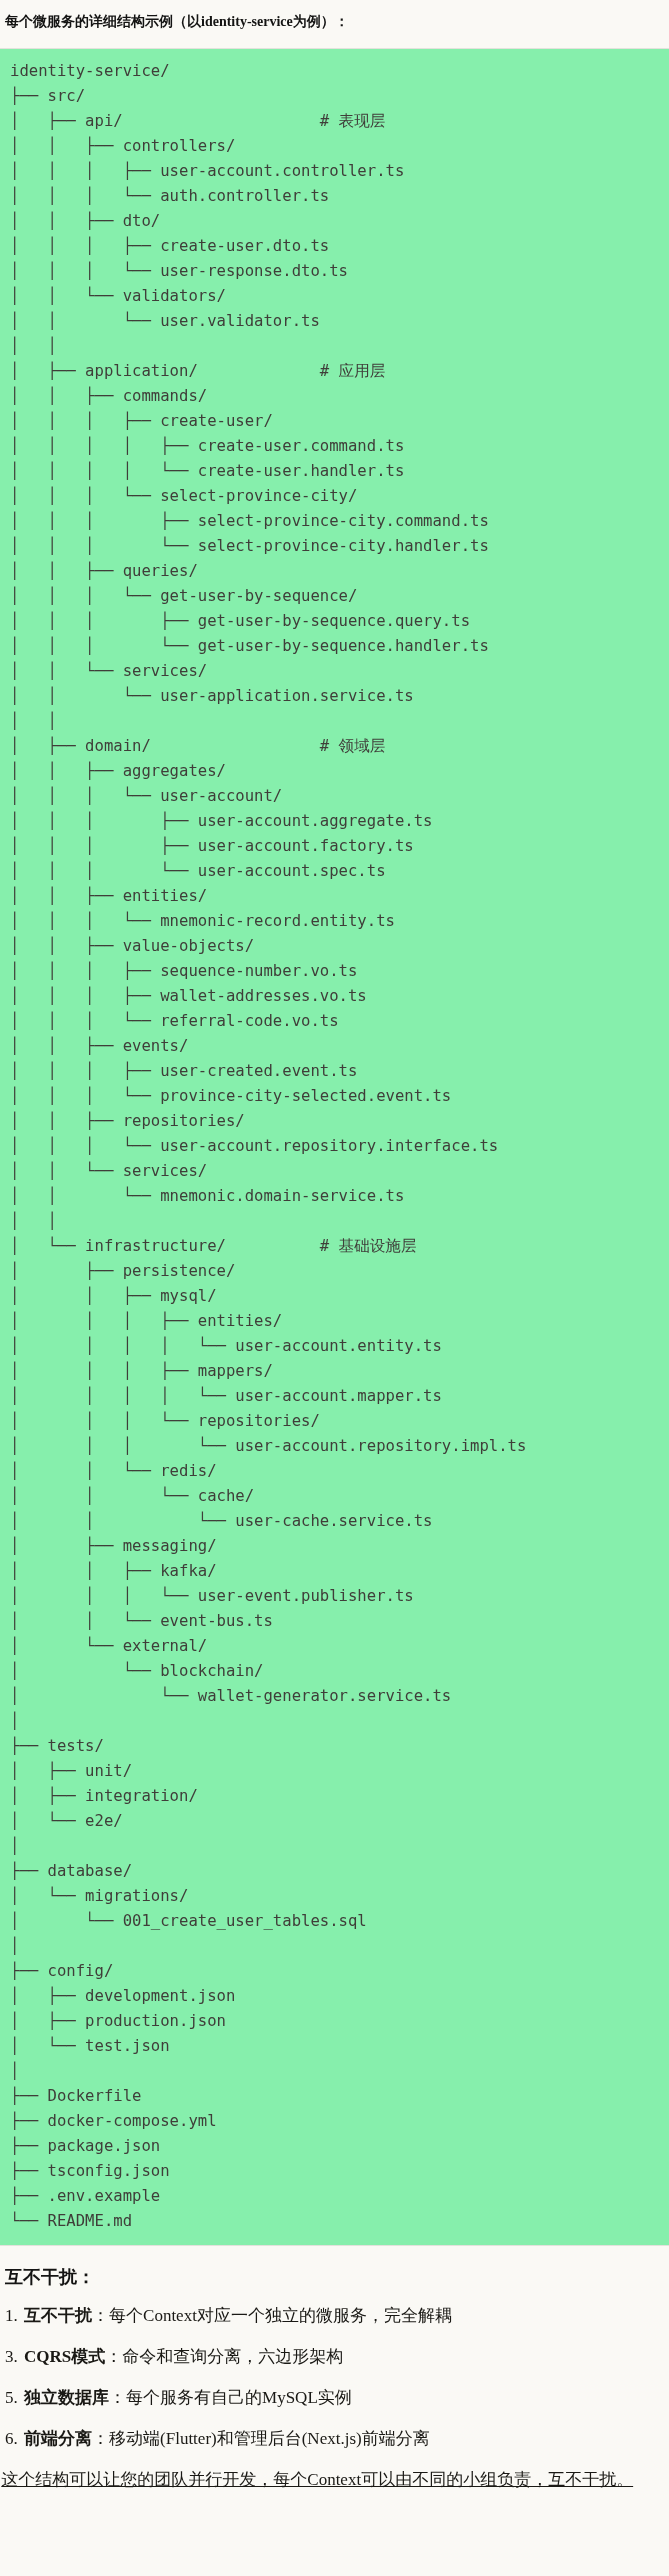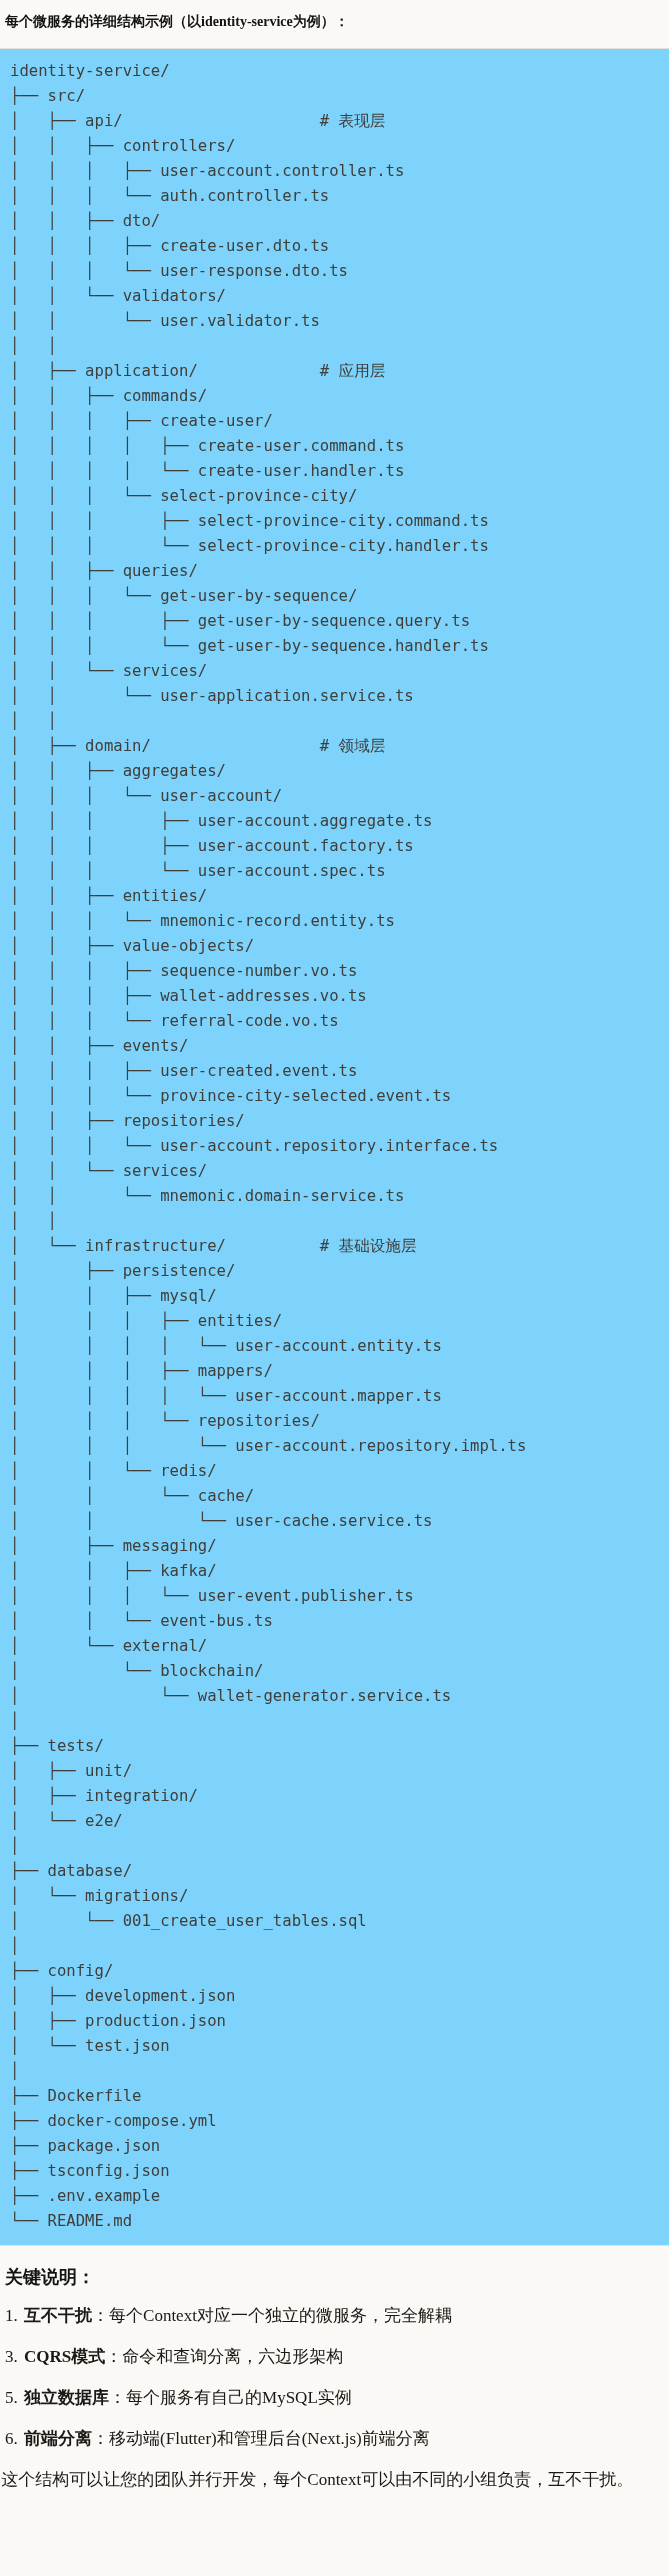--- a/index.html
+++ b/index.html
@@ -15,21 +15,21 @@
     box-sizing: border-box;
   }
   .page-title {
     font-size: 14px;
     font-weight: 700;
     line-height: 25px;
     margin: 8.8px 5px 13.8px 5px;
     color: #141413;
   }
   .code-block {
-    background: #7dd3fc;
+    background: #86efac;
     border-top: 0.6px solid #E3E2DC;
     border-bottom: 0.6px solid #E3E2DC;
     padding: 10.6px 10px;
     overflow: hidden;
   }
   .tree {
     margin: 0;
     font-family: "DejaVu Sans Mono", "Liberation Mono", monospace;
     font-size: 15.6px;
     line-height: 25px;
@@ -59,20 +59,21 @@
     margin-right: 6.3px;
   }
   ol.notes .label {
     font-weight: 700;
   }
   .footer-note {
     font-size: 17px;
     line-height: 21px;
     margin: 15px 5px 7.5px 1.3px;
     color: #1A1915;
+    text-decoration: underline;
   }
 </style>
 </head>
 <body>
 
 <h1 class="page-title">每个微服务的详细结构示例（以identity-service为例）：</h1>
 
 <section class="code-block">
   <pre class="tree" id="tree">identity-service/
 ├── src/
@@ -156,21 +157,21 @@
 │   └── test.json
 │
 ├── Dockerfile
 ├── docker-compose.yml
 ├── package.json
 ├── tsconfig.json
 ├── .env.example
 └── README.md</pre>
 </section>
 
-<h2 class="notes-heading">关键说明：</h2>
+<h2 class="notes-heading">互不干扰：</h2>
 
 <ol class="notes" id="notes-list">
     <li><span class="num">1.</span><strong class="label">互不干扰</strong><span class="sep">：</span><span class="text">每个Context对应一个独立的微服务，完全解耦</span></li>
     <li><span class="num">3.</span><strong class="label">CQRS模式</strong><span class="sep">：</span><span class="text">命令和查询分离，六边形架构</span></li>
     <li><span class="num">5.</span><strong class="label">独立数据库</strong><span class="sep">：</span><span class="text">每个服务有自己的MySQL实例</span></li>
     <li><span class="num">6.</span><strong class="label">前端分离</strong><span class="sep">：</span><span class="text">移动端(Flutter)和管理后台(Next.js)前端分离</span></li>
   </ol>
 
 <p class="footer-note">这个结构可以让您的团队并行开发，每个Context可以由不同的小组负责，互不干扰。</p>
 

